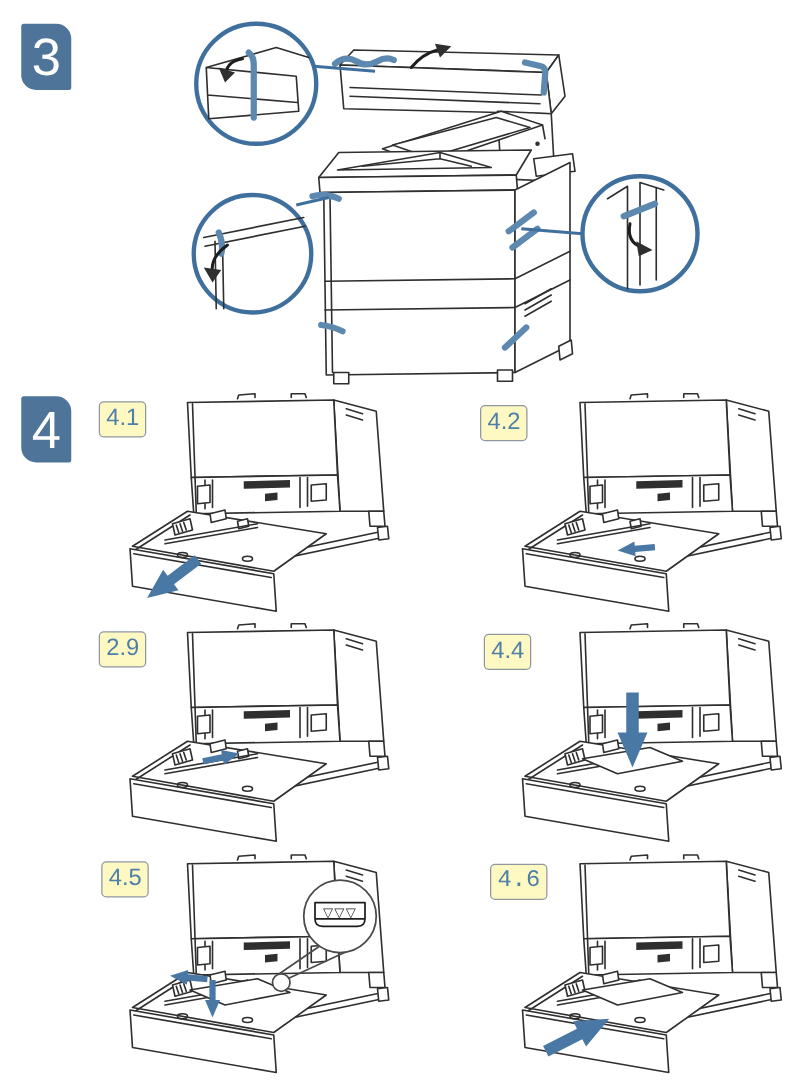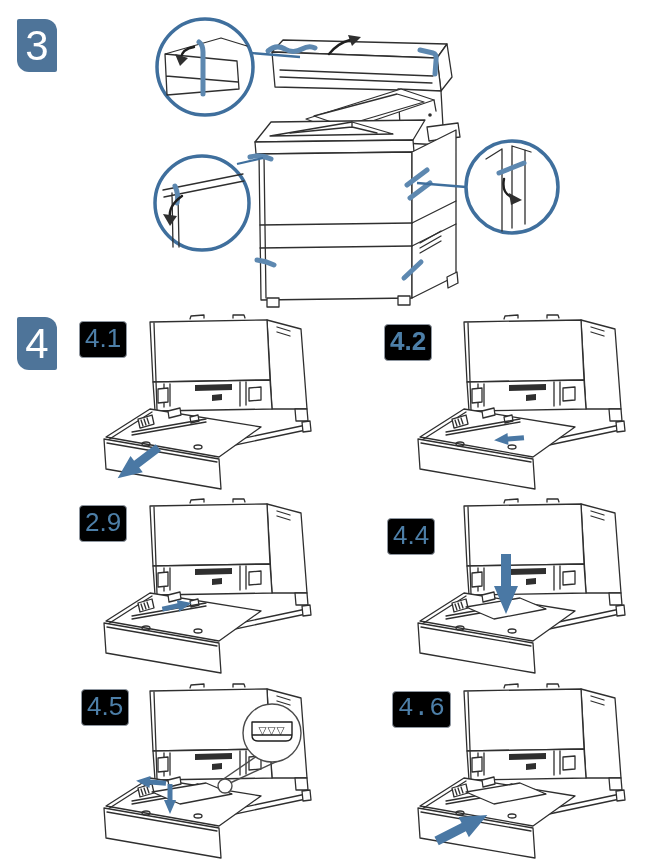--- a/index.html
+++ b/index.html
@@ -11,23 +11,23 @@
     position:absolute;width:40px;height:53px;
     background:var(--badge-blue,#4e7499);color:#fff;
     display:flex;align-items:center;justify-content:center;
     font-size:42px;font-weight:300;line-height:1;
     border-radius:2px 12px 2px 12px;
   }
   #badge-3{left:17px;top:19px;}
   #badge-4{left:17px;top:317px;}
   .substep{position:absolute;width:261px;height:184px;}
   .substep-label{
-    position:absolute;background:#000000;color:var(--label-blue,#4d7fa8);
+    position:absolute;background:#fef9c3;color:var(--label-blue,#4d7fa8);
     border:1.6px solid var(--label-border,#8f97a1);border-radius:4px;
-    font-size:26px;font-weight:300;line-height:1.15;padding:2px 5px 3px;
+    font-size:19px;font-weight:300;line-height:1.15;padding:2px 5px 3px;
     z-index:2;
   }
   .substep svg{position:absolute;}
   
   .face{fill:#fff;stroke:var(--line-dark,#2f2f2f);stroke-width:1.3;stroke-linejoin:round;}
   .ln{fill:none;stroke:var(--line-dark,#2f2f2f);stroke-width:1.3;stroke-linecap:round;stroke-linejoin:round;}
   .dark{fill:var(--line-dark,#2f2f2f);stroke:none;}
   .tape{fill:none;stroke:var(--tape-blue,#5d88b0);stroke-width:5;stroke-linecap:round;}
   .blue-circle{fill:#fff;stroke:var(--callout-blue,#3f6f9d);stroke-width:3.5;}
   .leader{fill:none;stroke:var(--callout-blue,#3f6f9d);stroke-width:2.3;}
@@ -180,37 +180,37 @@
 
     <div class="substep" style="left:79px;top:310px;">
       <div class="substep-label" style="left:0;top:11px;">4.1</div>
       <svg style="left:15px;top:0;" width="240" height="184" viewBox="0 0 240 184">
         <use href="#trayBase"></use>
         <use href="#arrowShape" class="arrow" transform="translate(44,153) rotate(143) scale(0.85)"></use>
       </svg>
     </div>
 
     <div class="substep" style="left:384px;top:310px;">
-      <div class="substep-label" style="left:0;top:14px;font-weight:bold;">4.2</div>
+      <div class="substep-label" style="left:0;top:14px;">4.2</div>
       <svg style="left:24px;top:0;" width="240" height="184" viewBox="0 0 240 184">
         <use href="#trayBase"></use>
         <use href="#arrowShape" class="arrow" transform="translate(101,129) rotate(175) scale(0.5)"></use>
       </svg>
     </div>
 
     <div class="substep" style="left:79px;top:494px;">
       <div class="substep-label" style="left:0;top:11px;">2.9</div>
       <svg style="left:15px;top:0;" width="240" height="184" viewBox="0 0 240 184">
         <use href="#trayBase"></use>
         <use href="#arrowShape" class="arrow" transform="translate(83,112) rotate(-12) scale(0.5)"></use>
       </svg>
     </div>
 
     <div class="substep" style="left:384px;top:494px;">
-      <div class="substep-label" style="left:3px;top:24px;">4.4</div>
+      <div class="substep-label" style="left:3px;top:13px;">4.4</div>
       <svg style="left:24px;top:0;" width="240" height="184" viewBox="0 0 240 184">
         <use href="#trayBase"></use>
         <use href="#paperSheet"></use>
         <use href="#arrowShape" class="arrow" transform="translate(98,90) rotate(90)"></use>
       </svg>
     </div>
 
     <div class="substep" style="left:79px;top:679px;">
       <div class="substep-label" style="left:2px;top:10px;">4.5</div>
       <svg style="left:15px;top:0;" width="240" height="184" viewBox="0 0 240 184">

